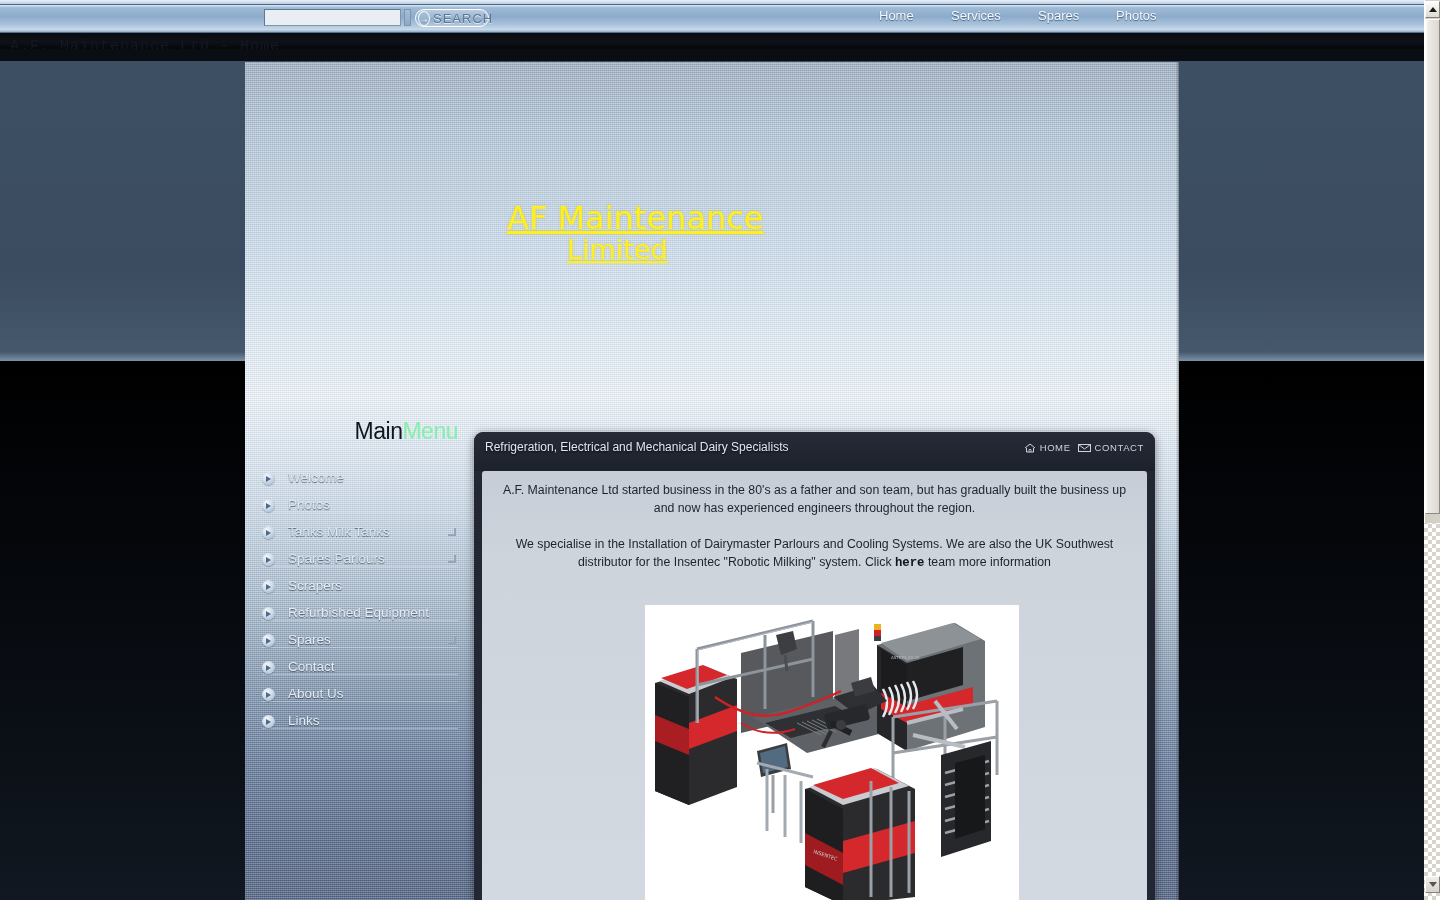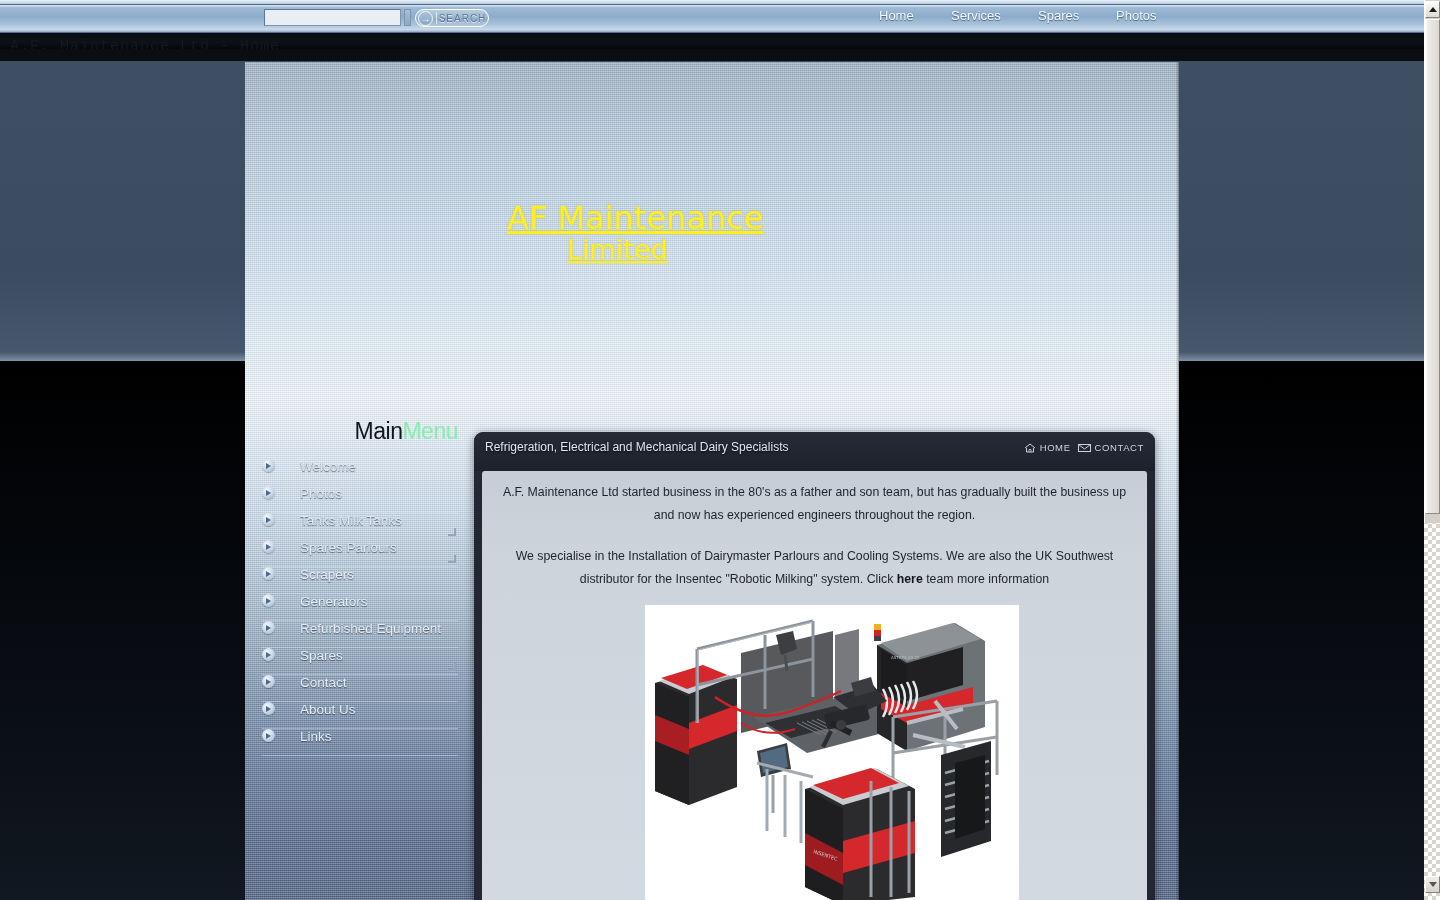--- a/index.html
+++ b/index.html
@@ -76,21 +76,21 @@
     background: linear-gradient(to bottom, #a9c1d8, #8aa8c6);
     color: #fff; font-size: 10px; line-height: 13px;
     text-align: center;
   }
   #search-sep {
     width: 1px; height: 12px; margin-left: 3px;
     background: #dde7f1;
   }
   #search-label {
     flex: 1; text-align: center;
-    font-size: 10px; letter-spacing: 1px;
+    font-size: 13px; letter-spacing: 1px;
     color: #5c7590;
     text-shadow: 0 1px 0 #e0eaf4;
     font-family: "Liberation Sans", sans-serif;
   }
 
   .topnav-link {
     position: absolute; top: 8px;
     font-size: 13px;
     color: #f4f8fc;
     text-shadow: 0 1px 1px #44607c;
@@ -176,25 +176,24 @@
     font-size: 23px;
     letter-spacing: -0.5px;
     margin-bottom: 14px;
     white-space: nowrap;
   }
   #menu-title .m-main { color: #11161e; }
   #menu-title .m-menu { color: #86efac; }
 
   .menu-item {
     position: relative;
-    display: flex; align-items: flex-start;
+    display: flex; align-items: flex-end;
     height: 27px;
     border-bottom: 1px solid rgba(210,224,238,.45);
     text-decoration: none;
-    gap: 12px;
   }
   .menu-bullet {
     width: 13px; height: 13px; margin-right: 13px; flex: 0 0 13px;
     border-radius: 50%;
     background: radial-gradient(circle at 38% 32%, #f4f8fc 0%, #cfdceb 45%, #97aec6 100%);
     box-shadow: 0 1px 1px rgba(0,0,0,.25);
     position: relative;
   }
   .menu-bullet:after {
     content: ""; position: absolute;
@@ -252,25 +251,25 @@
   #panel-body {
     position: absolute; left: 8px; top: 39px;
     width: 665px; height: 431px;
     background: linear-gradient(to bottom, #c6cdd6 0%, #cdd4dc 20%, #d3d9e0 100%);
     border-radius: 3px 3px 0 0;
     padding: 10px 12px 0 12px;
   }
   .para {
     text-align: center;
     font-size: 12.3px;
-    line-height: 23px;
+    line-height: 18px;
     color: #1d232b;
     margin: 0 0 18px 0;
   }
-  .para a { color: #11161d; font-weight: bold; text-decoration: none; }
+  .para a { color: #11161d; font-weight: bold; text-decoration: none; font-family: Liberation Mono, monospace; }
 
   
   #photo {
     position: absolute; left: 163px; top: 134px;
     width: 374px; height: 300px;
     background: #fff;
     overflow: hidden;
   }
   #photo svg { display: block; }
 
@@ -375,24 +374,20 @@
       <span class="menu-sub"></span>
     </a>
     <a class="menu-item">
       <span class="menu-bullet"></span>
       <span class="menu-label">Spares Parlours</span>
       <span class="menu-sub"></span>
     </a>
     <a class="menu-item dark">
       <span class="menu-bullet"></span>
       <span class="menu-label">Scrapers</span>
-    </a>
-    <a class="menu-item dark">
-      <span class="menu-bullet"></span>
-      <span class="menu-label">Generators</span>
     </a>
     <a class="menu-item dark">
       <span class="menu-bullet"></span>
       <span class="menu-label">Refurbished Equipment</span>
     </a>
     <a class="menu-item dark">
       <span class="menu-bullet"></span>
       <span class="menu-label">Spares</span>
       <span class="menu-sub"></span>
     </a>

